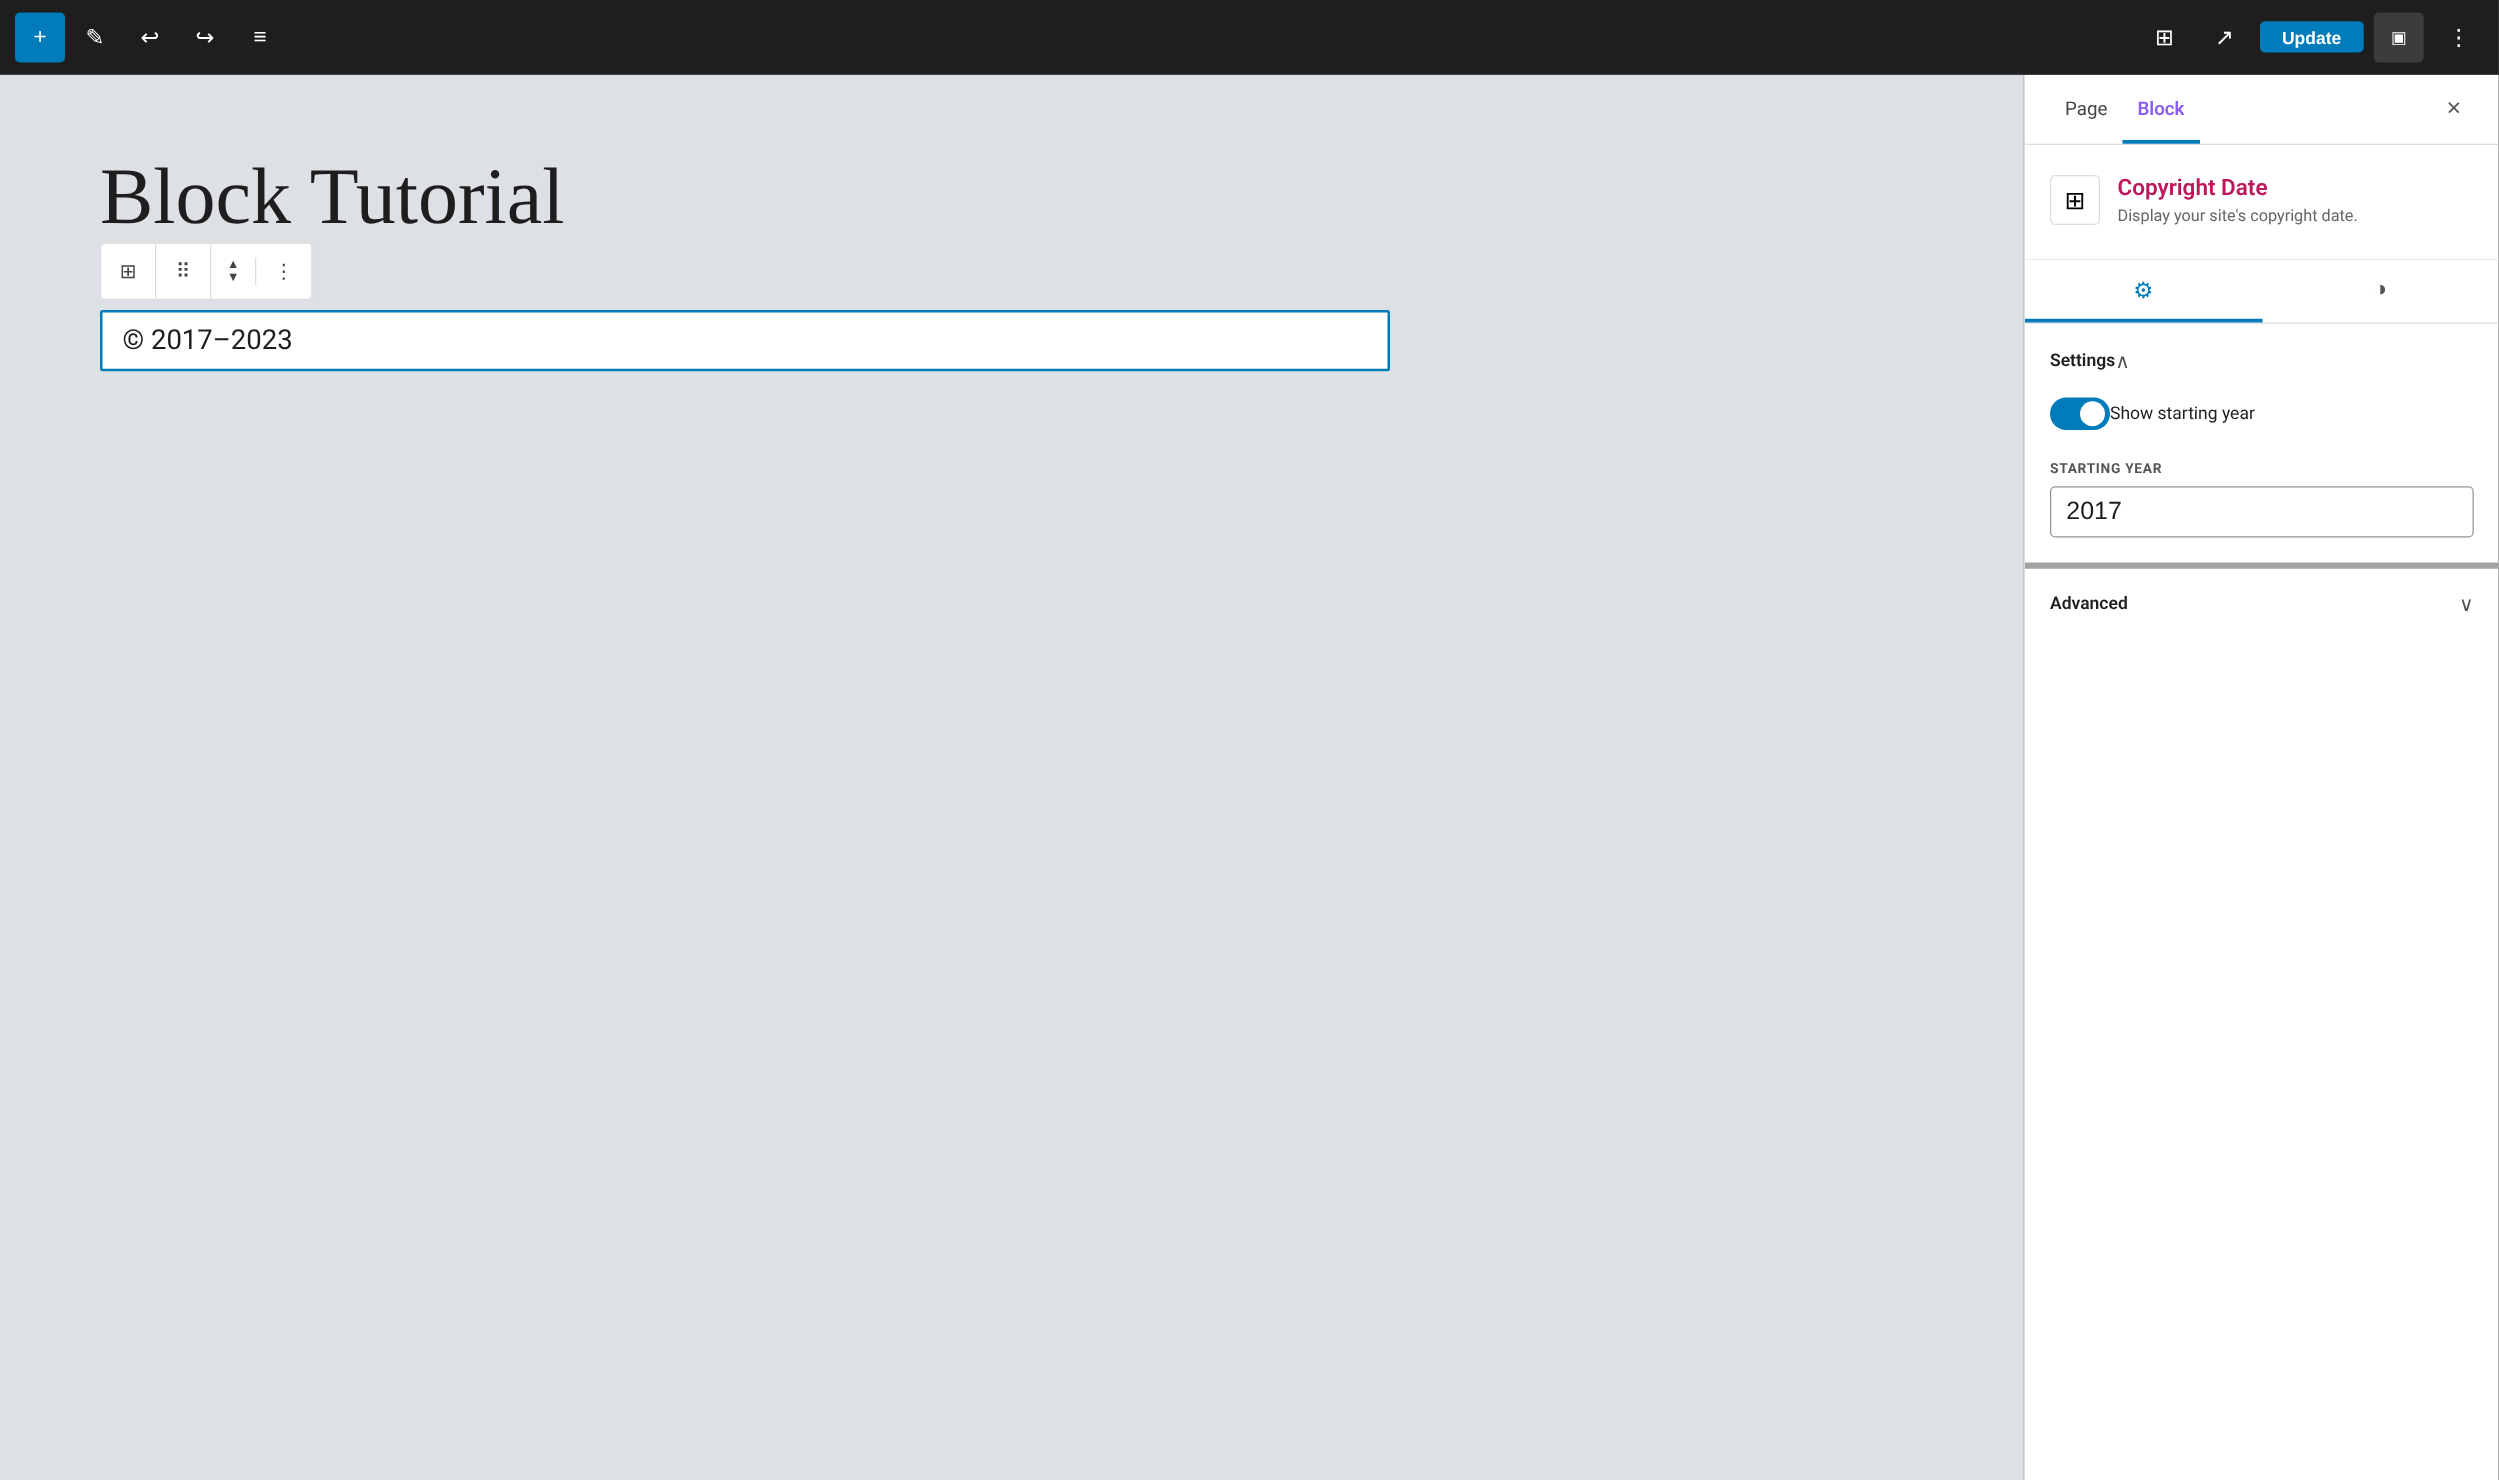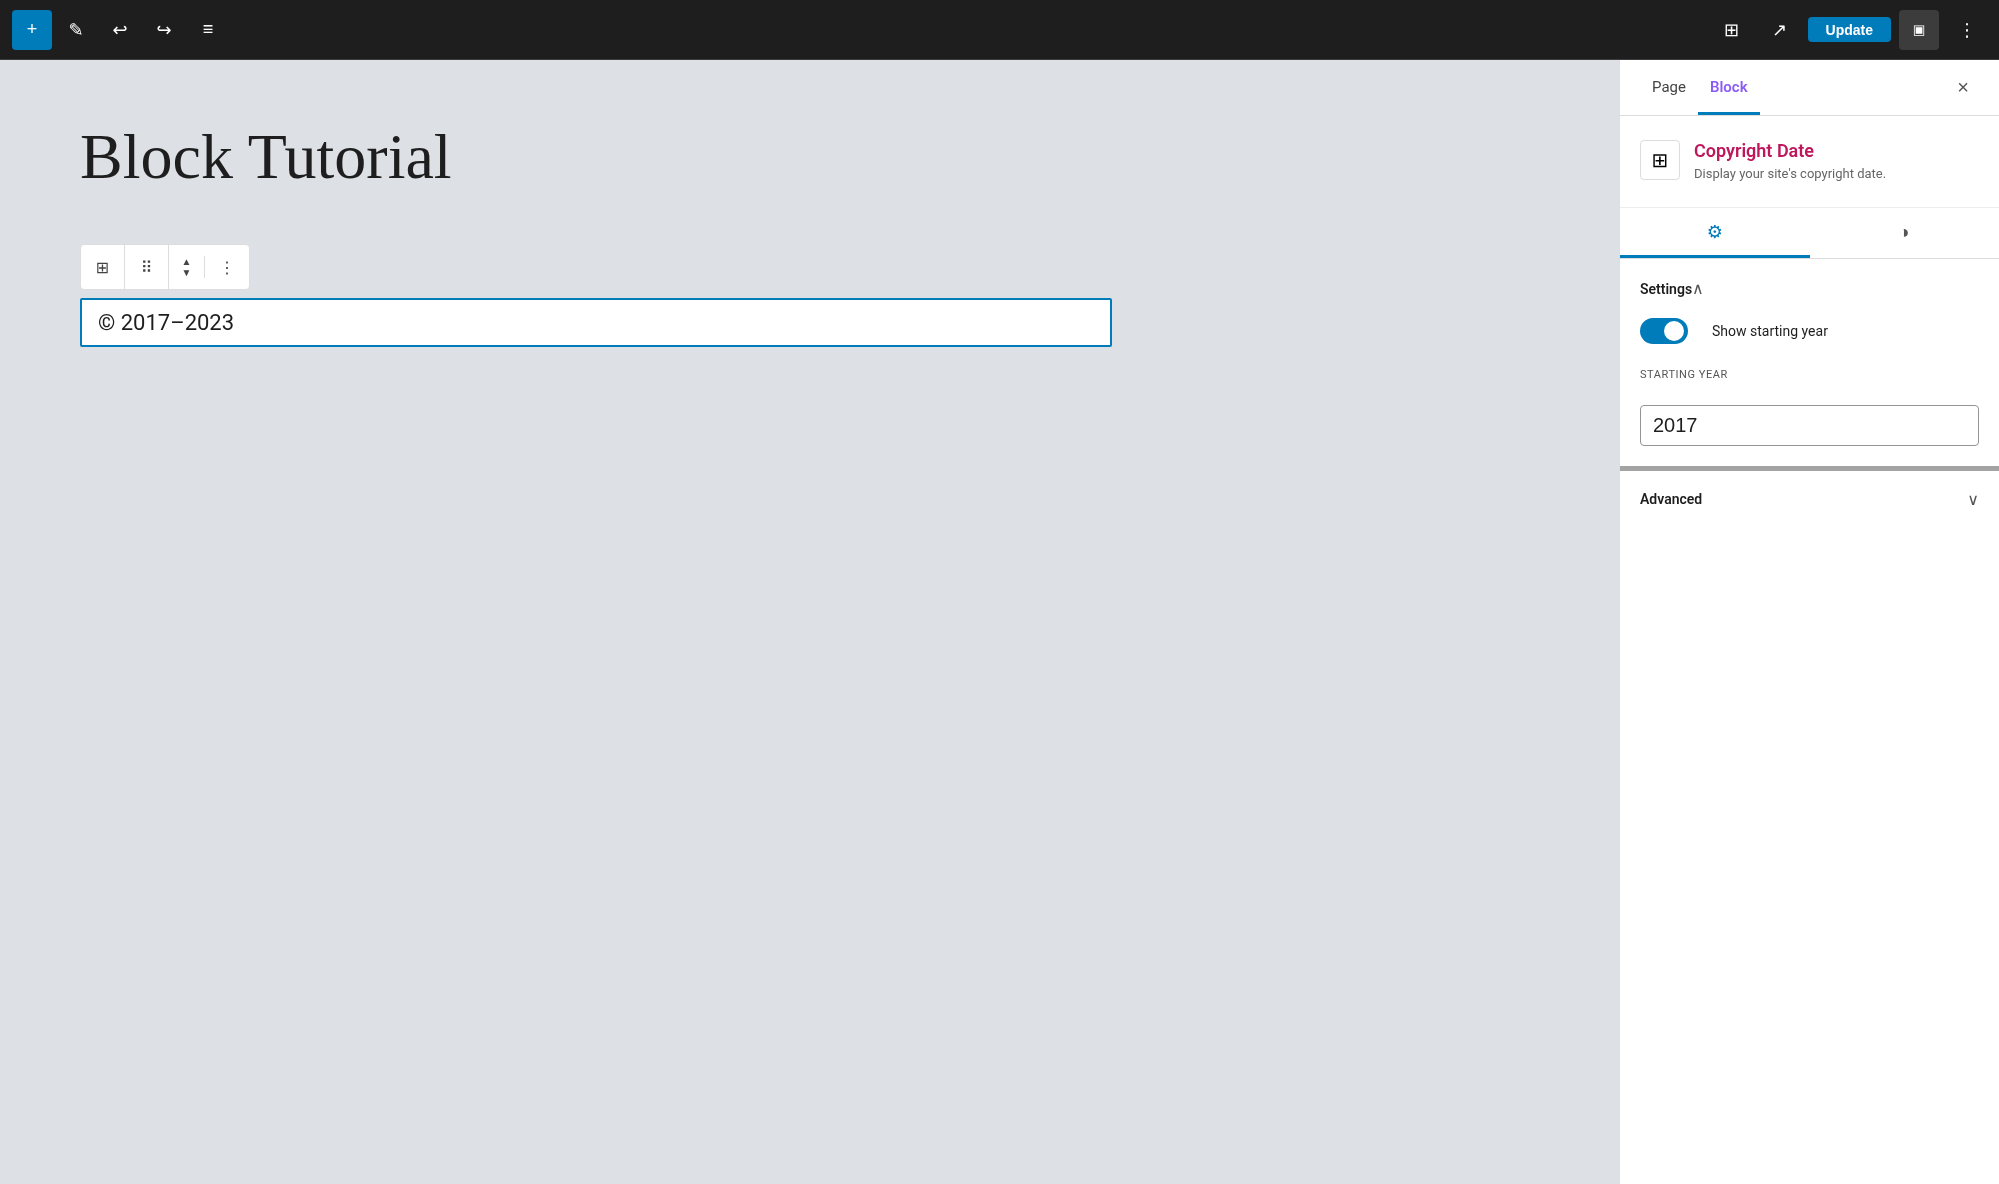--- a/index.html
+++ b/index.html
@@ -58,21 +58,20 @@
       background: #dde0e4;
       padding: 60px 80px;
       position: relative;
     }
 
     .page-title {
       font-family: Georgia, serif;
       font-size: 64px;
       font-weight: 400;
       color: #1e1e1e;
-      margin-bottom: 50px;
     }
 
     
     .block-toolbar-wrap {
       margin-bottom: 8px;
     }
     .block-toolbar {
       display: inline-flex;
       align-items: center;
       background: #fff;
@@ -210,21 +209,21 @@
     }
     .settings-header h4 {
       font-size: 14px; font-weight: 600; color: #1e1e1e;
     }
     .settings-header-chevron {
       font-size: 16px; color: #555; cursor: pointer;
     }
 
     
     .toggle-row {
-      display: flex; align-items: center; gap: 24px; margin-bottom: 24px;
+      display: flex; align-items: center; gap: 0; margin-bottom: 24px;
     }
     .toggle-switch {
       width: 48px; height: 26px;
       background: #007cba;
       border-radius: 13px;
       position: relative;
       cursor: pointer;
       flex-shrink: 0;
     }
     .toggle-switch::after {
@@ -235,22 +234,22 @@
       border-radius: 50%;
       top: 3px; right: 4px;
       transition: right 0.2s;
     }
     .toggle-label {
       font-size: 14px; color: #1e1e1e;
     }
 
     
     .field-label {
-      font-size: 11px; font-weight: 400; text-transform: uppercase;
-      letter-spacing: 0.05em; color: #555; margin-bottom: 24px;
+      font-size: 11px; font-weight: 700; text-transform: uppercase;
+      letter-spacing: 0.05em; color: #555; margin-bottom: 8px;
     }
     .field-input {
       width: 100%;
       border: 1px solid #949494;
       border-radius: 4px;
       padding: 8px 12px;
       font-size: 20px;
       color: #1e1e1e;
       outline: none;
     }

